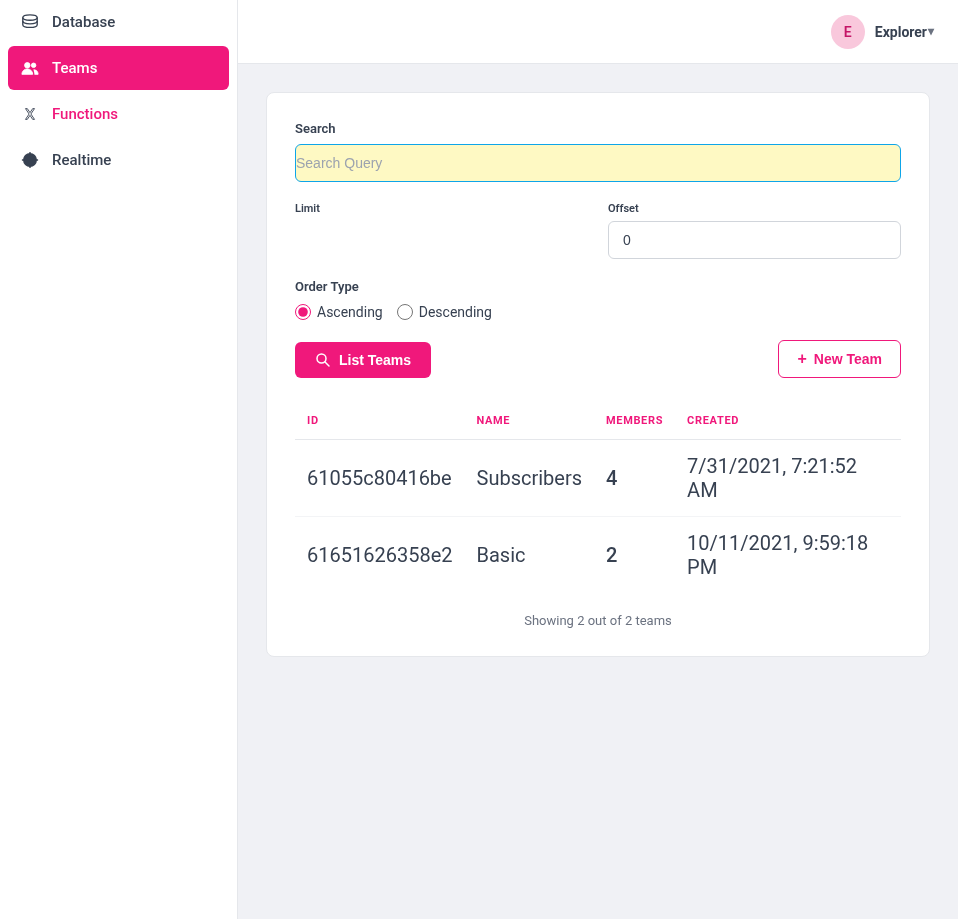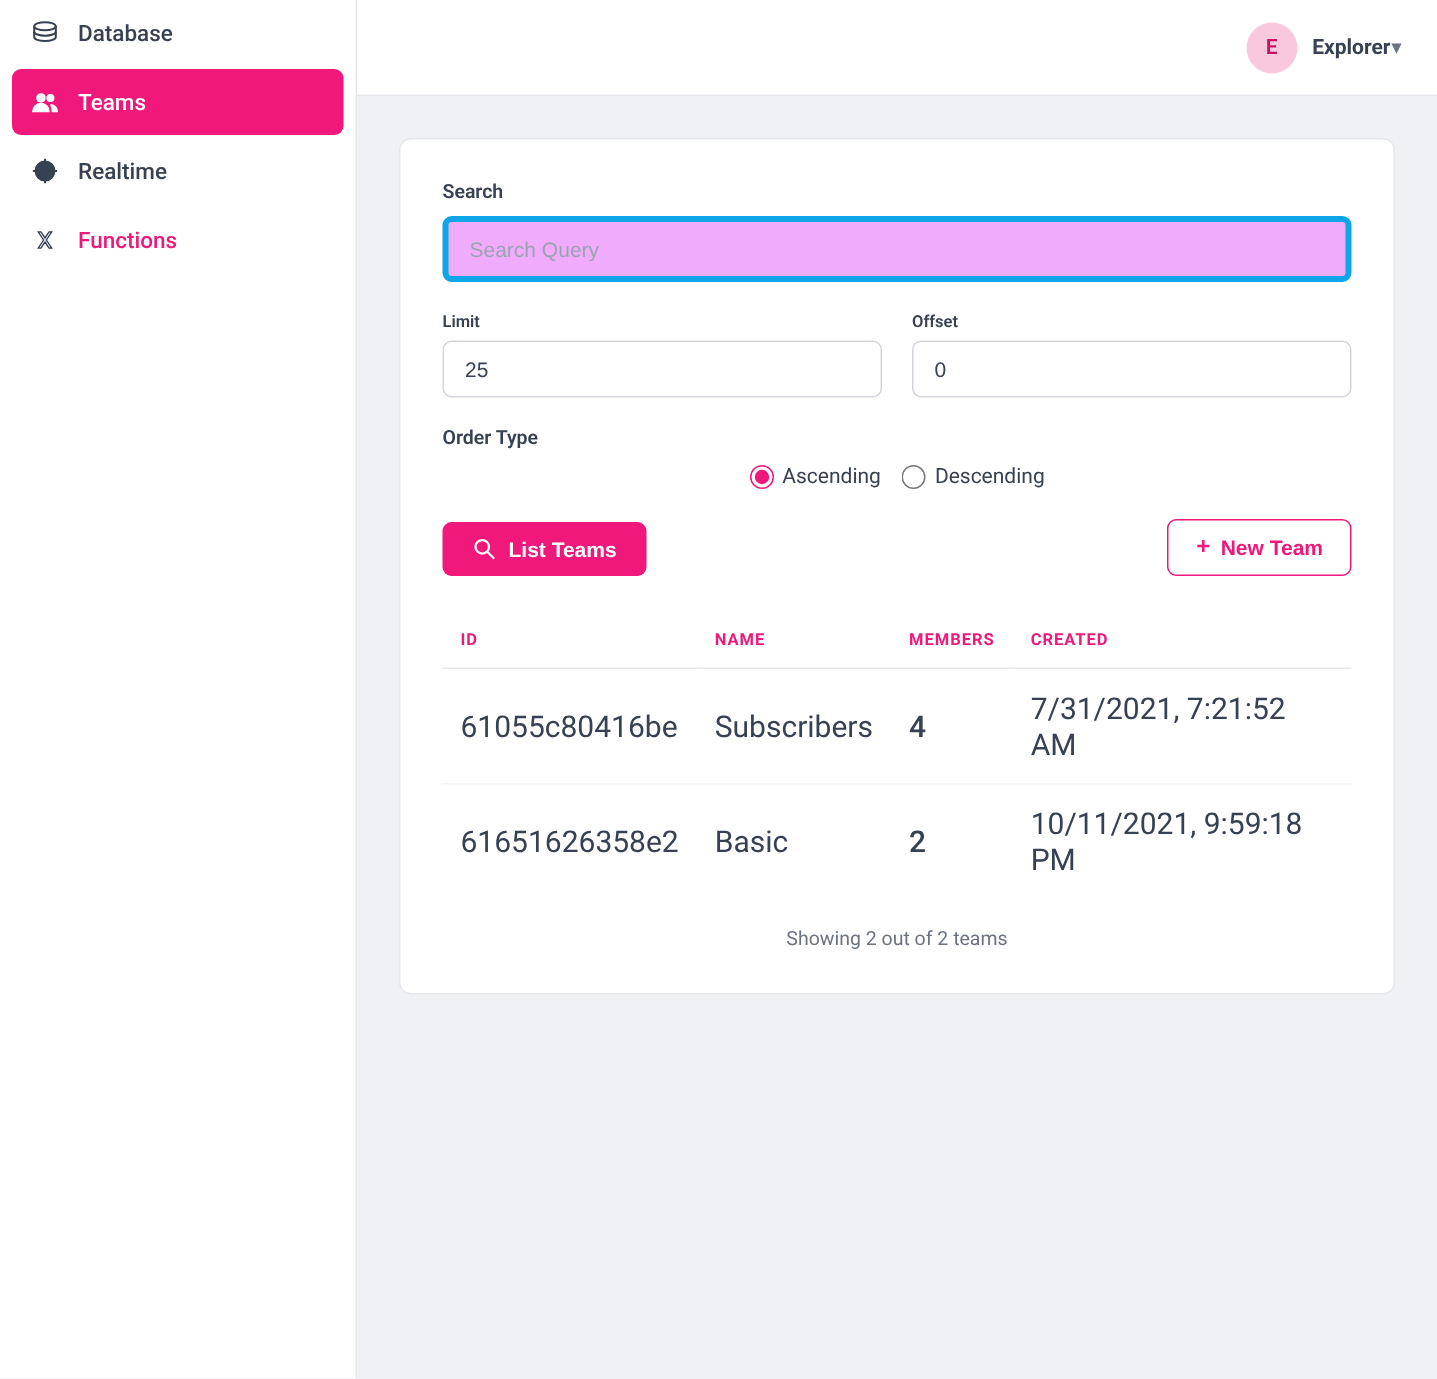--- a/index.html
+++ b/index.html
@@ -97,47 +97,47 @@
       padding: 28px 28px;
       border: 1px solid #e5e7eb;
     }
 
     .section-label {
       font-size: 13px; font-weight: 600; color: #374151;
       margin-bottom: 8px;
     }
     .search-input {
       width: 100%;
-      border: 4px solid #0ea5e9;
-      border-radius: 6px;
-      padding: 10px 14px;
+      border: 1px solid #0ea5e9;
+      border-radius: 6px;
+      padding: 10px 0;
       font-size: 14px;
       color: #374151;
       outline: none;
-      background: #f0abfc;
+      background: #fef9c3;
       margin-bottom: 20px;
     }
     .search-input::placeholder { color: #9ca3af; }
 
     .row-2col { display: flex; gap: 20px; margin-bottom: 20px; }
     .col-half { flex: 1; }
     .field-label { font-size: 11px; font-weight: 600; color: #374151; margin-bottom: 6px; }
     .number-input {
       width: 100%;
       border: 1px solid #d1d5db;
       border-radius: 6px;
       padding: 10px 14px;
       font-size: 14px;
       color: #374151;
       outline: none;
       background: #fff;
     }
 
     .order-type-label { font-size: 13px; font-weight: 600; color: #374151; margin-bottom: 10px; }
-    .radio-group { display: flex; align-items: center; gap: 14px; margin-bottom: 20px; justify-content: center; }
+    .radio-group { display: flex; align-items: center; gap: 14px; margin-bottom: 20px; }
     .radio-option { display: flex; align-items: center; gap: 6px; cursor: pointer; font-size: 14px; color: #374151; }
     input[type="radio"] { accent-color: #f0187b; width: 16px; height: 16px; cursor: pointer; }
 
     .actions-row { display: flex; align-items: flex-end; justify-content: space-between; margin-bottom: 28px; }
     .btn-list {
       background: #f0187b;
       color: #fff;
       border: none;
       border-radius: 6px;
       padding: 10px 20px;
@@ -213,37 +213,37 @@
           <circle cx="7" cy="7" r="3"></circle>
           <path d="M1 17c0-3.31 2.69-6 6-6s6 2.69 6 6H1z"></path>
           <circle cx="14" cy="7" r="2.5"></circle>
           <path d="M14 12c1.5 0 2.8.6 3.8 1.5C18.5 14.3 19 15.6 19 17h-4"></path>
         </svg>
       </span>
       <span>Teams</span>
     </div>
 
     <div class="nav-item">
+      <span class="nav-icon functions-icon">
+        <svg viewBox="0 0 20 20" xmlns="http://www.w3.org/2000/svg" fill="#f0187b" stroke="none">
+          <path d="M5 4l4 6-4 6h2l3-4.5L13 16h2l-4-6 4-6h-2l-3 4.5L7 4H5z"></path>
+        </svg>
+      </span>
+      <span style="color:#f0187b;">Functions</span>
+    </div>
+
+    <div class="nav-item">
       <span class="nav-icon">
         <svg viewBox="0 0 20 20" xmlns="http://www.w3.org/2000/svg" fill="none" stroke="#374151" stroke-width="1.5">
           <circle cx="10" cy="10" r="3"></circle>
           <path d="M10 1v2M10 17v2M1 10h2M17 10h2"></path>
           <circle cx="10" cy="10" r="7"></circle>
         </svg>
       </span>
       <span>Realtime</span>
-    </div>
-
-    <div class="nav-item">
-      <span class="nav-icon functions-icon">
-        <svg viewBox="0 0 20 20" xmlns="http://www.w3.org/2000/svg" fill="#f0187b" stroke="none">
-          <path d="M5 4l4 6-4 6h2l3-4.5L13 16h2l-4-6 4-6h-2l-3 4.5L7 4H5z"></path>
-        </svg>
-      </span>
-      <span style="color:#f0187b;">Functions</span>
     </div>
 
   </nav>
 </div>
 
 <div class="header">
   <div class="avatar-circle">E</div>
   <div class="user-label">
     <span>Explorer</span>
     <span class="chevron-icon">▾</span>
@@ -254,21 +254,20 @@
   <div class="panel">
 
     
     <div class="section-label">Search</div>
     <input class="search-input" type="text" placeholder="Search Query" style="">
 
     
     <div class="row-2col">
       <div class="col-half">
         <div class="field-label">Limit</div>
-        <input class="number-input" type="number" value="25" style="">
       </div>
       <div class="col-half">
         <div class="field-label">Offset</div>
         <input class="number-input" type="number" value="0" style="">
       </div>
     </div>
 
     
     <div class="order-type-label">Order Type</div>
     <div class="radio-group">

